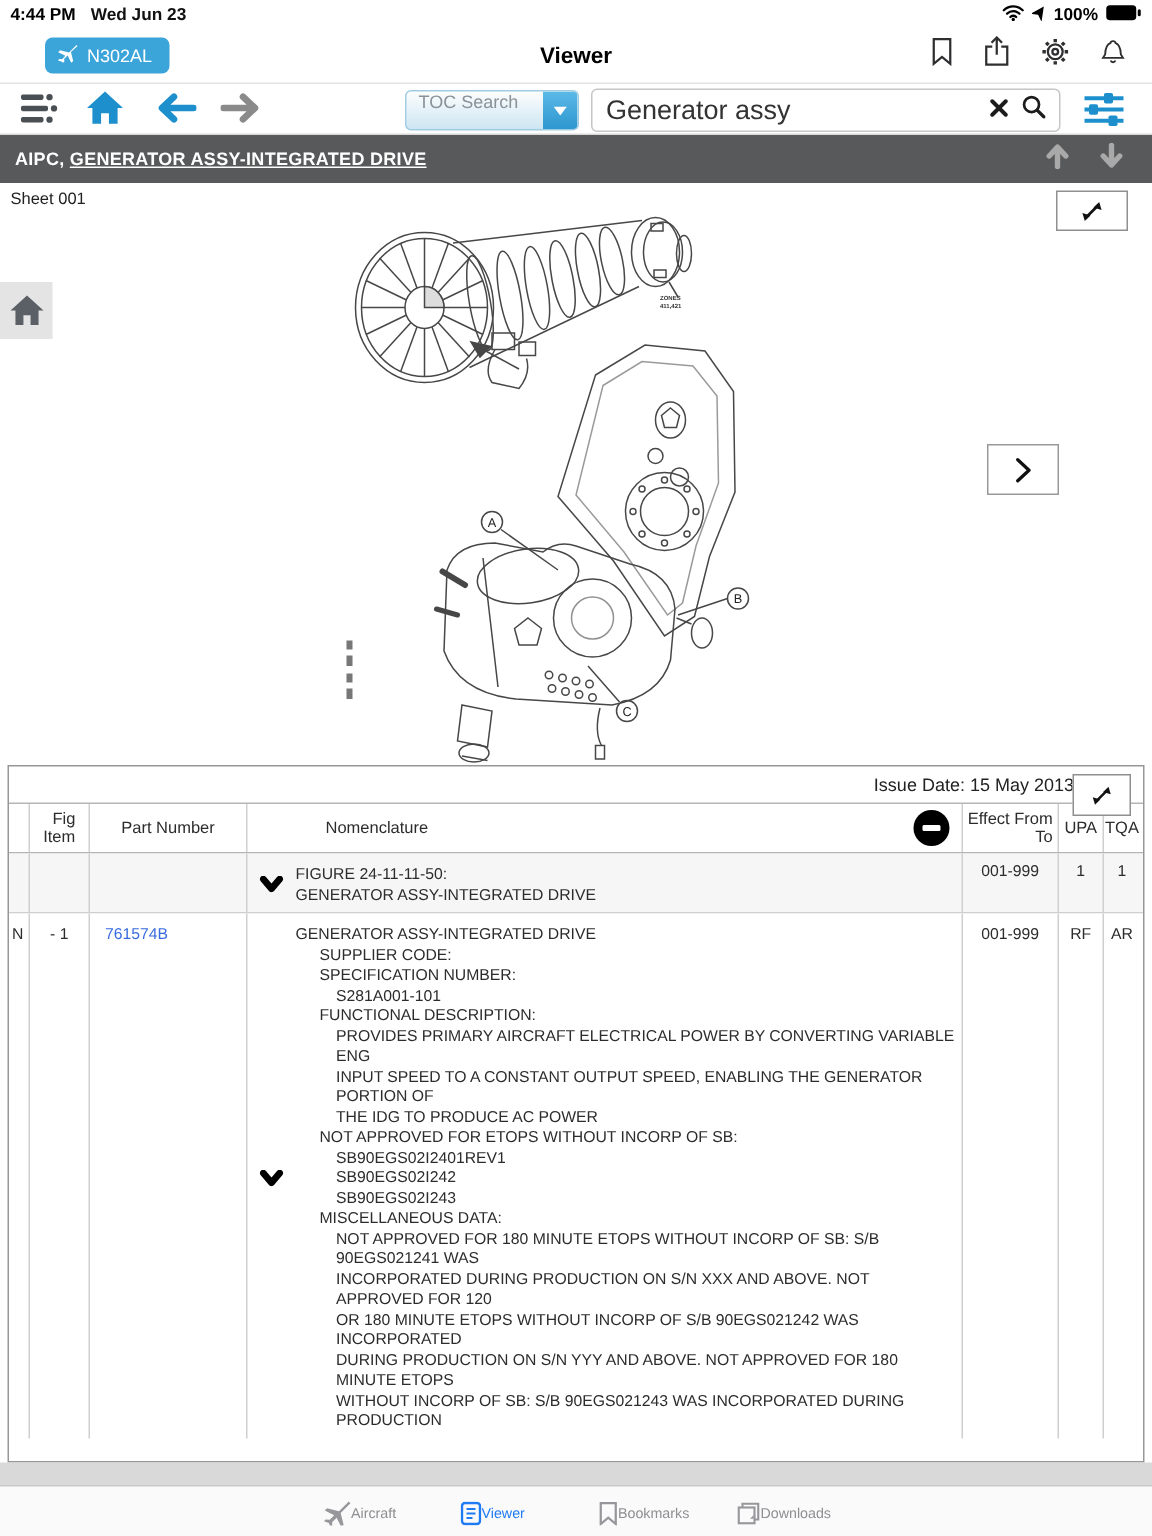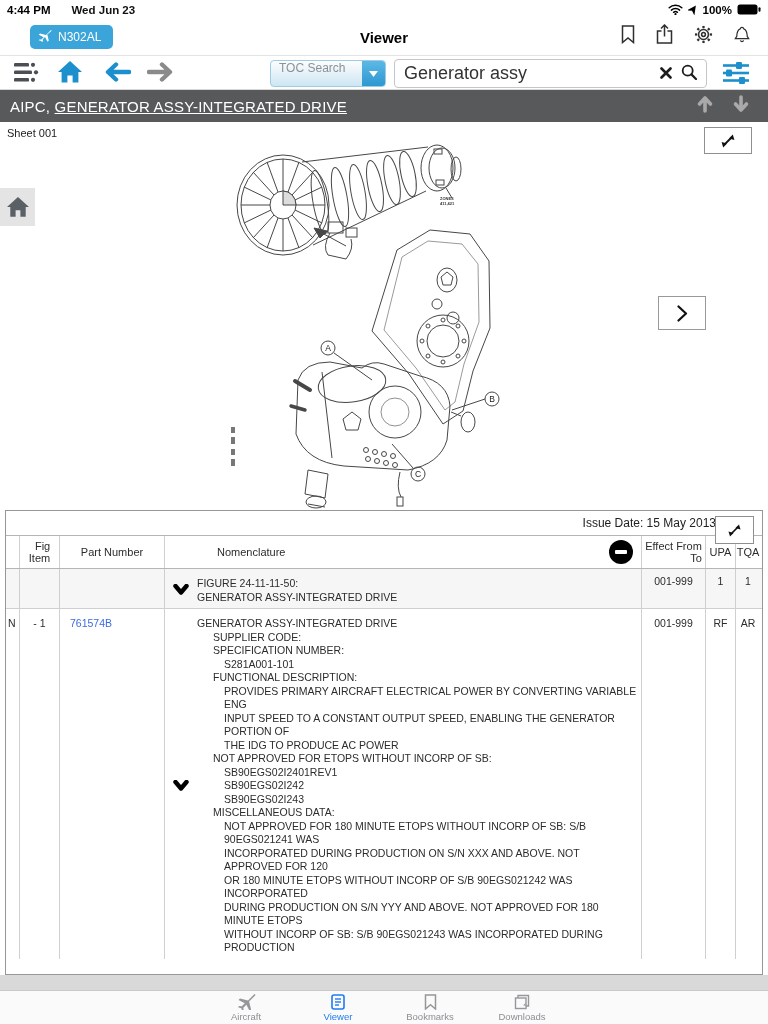--- a/index.html
+++ b/index.html
@@ -1,21 +1,21 @@
 <!DOCTYPE html>
 <html><head>
 <meta charset="utf-8">
 <style>
   * { margin:0; padding:0; box-sizing:border-box; }
   html,body { width:768px; height:1024px; background:#fff; font-family:"Liberation Sans",sans-serif; }
   #app { position:relative; width:768px; height:1024px; overflow:hidden; background:#fff; }
 
   
   .statusbar { position:absolute; top:0; left:0; right:0; height:20px; display:flex; justify-content:space-between; align-items:center; padding:0 7px; font-size:11.5px; color:#000; }
-  .sb-left { display:flex; gap:21px; align-items:center; }
+  .sb-left { display:flex; gap:10px; align-items:center; }
   .sb-time { font-weight:bold; }
   .sb-date { font-weight:bold; color:#111; }
   .sb-right { display:flex; gap:5px; align-items:center; font-weight:bold; }
 
   
   .navbar { position:absolute; top:20px; left:0; right:0; height:36px; background:#fff; border-bottom:1px solid #e3e3e3; display:flex; align-items:center; }
   .tail-btn { position:absolute; left:30px; top:5px; height:24px; padding:0 12px 0 8px; background:#3ba4d9; border-radius:5px; display:flex; align-items:center; gap:6px; color:#fff; font-size:12px; font-weight:normal; border:none; }
   .nav-title { position:absolute; left:0; right:0; text-align:center; font-size:15px; font-weight:bold; color:#000; }
   .nav-icons { position:absolute; right:18px; top:4px; display:flex; gap:21px; align-items:center; }
   .nav-icons svg { display:block; }
@@ -25,21 +25,21 @@
   .tb-icon { position:absolute; top:5px; }
   .toc-select { position:absolute; left:270px; top:4px; width:116px; height:27px; border:1px solid #9fcce2; border-radius:4px; background:linear-gradient(#fdfdfd,#cde6f3); display:flex; overflow:hidden; }
   .toc-select .lbl { flex:1; padding-left:8px; font-size:12px; color:#8a9299; }
   .toc-select .dd { width:23px; height:100%; background:linear-gradient(#5cb9e6,#2d97d0); display:flex; align-items:center; justify-content:center; }
   .search-box { position:absolute; left:394px; top:3px; width:313px; height:29px; border:1px solid #c6c6c6; border-radius:4px; background:#fff; display:flex; align-items:center; }
   .search-box input { flex:1; border:none; outline:none; font-size:18px; color:#333; padding-left:9px; background:transparent; font-family:"Liberation Sans",sans-serif; }
   .search-box .sicons { display:flex; gap:9px; align-items:center; padding-right:9px; }
 
   
   .crumbbar { position:absolute; top:90px; left:0; right:0; height:32px; background:#58595b; display:flex; align-items:center; padding:0 10px; }
-  .crumb { color:#fff; font-size:15px; font-weight:normal; letter-spacing:.2px; }
+  .crumb { color:#fff; font-size:12px; font-weight:bold; letter-spacing:.2px; }
   .crumb .u { text-decoration:underline; }
   .crumb-arrows { margin-left:auto; display:flex; gap:18px; padding-right:8px; }
 
   
   .viewer { position:absolute; top:122px; left:0; right:0; height:388px; background:#fff; overflow:hidden; }
   .sheet-label { position:absolute; left:7px; top:5px; font-size:11px; color:#222; }
   .expand-btn { position:absolute; right:16px; top:5px; width:48px; height:27px; background:#fff; border:1px solid #8f8f8f; display:flex; align-items:center; justify-content:center; }
   .home-side-btn { position:absolute; left:0; top:66px; width:35px; height:38px; background:#e4e4e4; display:flex; align-items:center; justify-content:center; }
   .next-btn { position:absolute; left:658px; top:174px; width:48px; height:34px; background:#fff; border:1px solid #999; display:flex; align-items:center; justify-content:center; }
   .zones-label { position:absolute; left:440px; top:75px; font-size:4px; line-height:4.5px; color:#333; white-space:pre-line; font-weight:bold; }
@@ -66,21 +66,21 @@
   .row2 { background:#fff; }
   .nom-body { line-height:13.5px; }
   .ind1 { padding-left:16px; }
   .ind2 { padding-left:27px; }
   .link-part { color:#3a6ce0; }
   .link-blue { color:#35a0db; margin:5px 0; }
 
   
   .gray-strip { position:absolute; left:0; right:0; top:975px; height:15px; background:#d9d9d9; }
   .tabbar { position:absolute; left:0; right:0; top:990px; height:34px; background:#fafafa; border-top:1px solid #c9c9c9; display:flex; justify-content:center; gap:30px; }
-  .tab { width:62px; display:flex; flex-direction:column; align-items:center; padding-top:2px; }
+  .tab { width:62px; display:flex; align-items:center; padding-top:2px; }
   .tab .ticon { height:17px; display:flex; align-items:center; }
   .tab .tlabel { font-size:9.5px; color:#8e8e93; margin-top:1px; }
   .tab.active .tlabel { color:#1f7bf4; }
 </style>
 </head>
 <body>
 
 <div id="app">
 
   <div class="statusbar">

